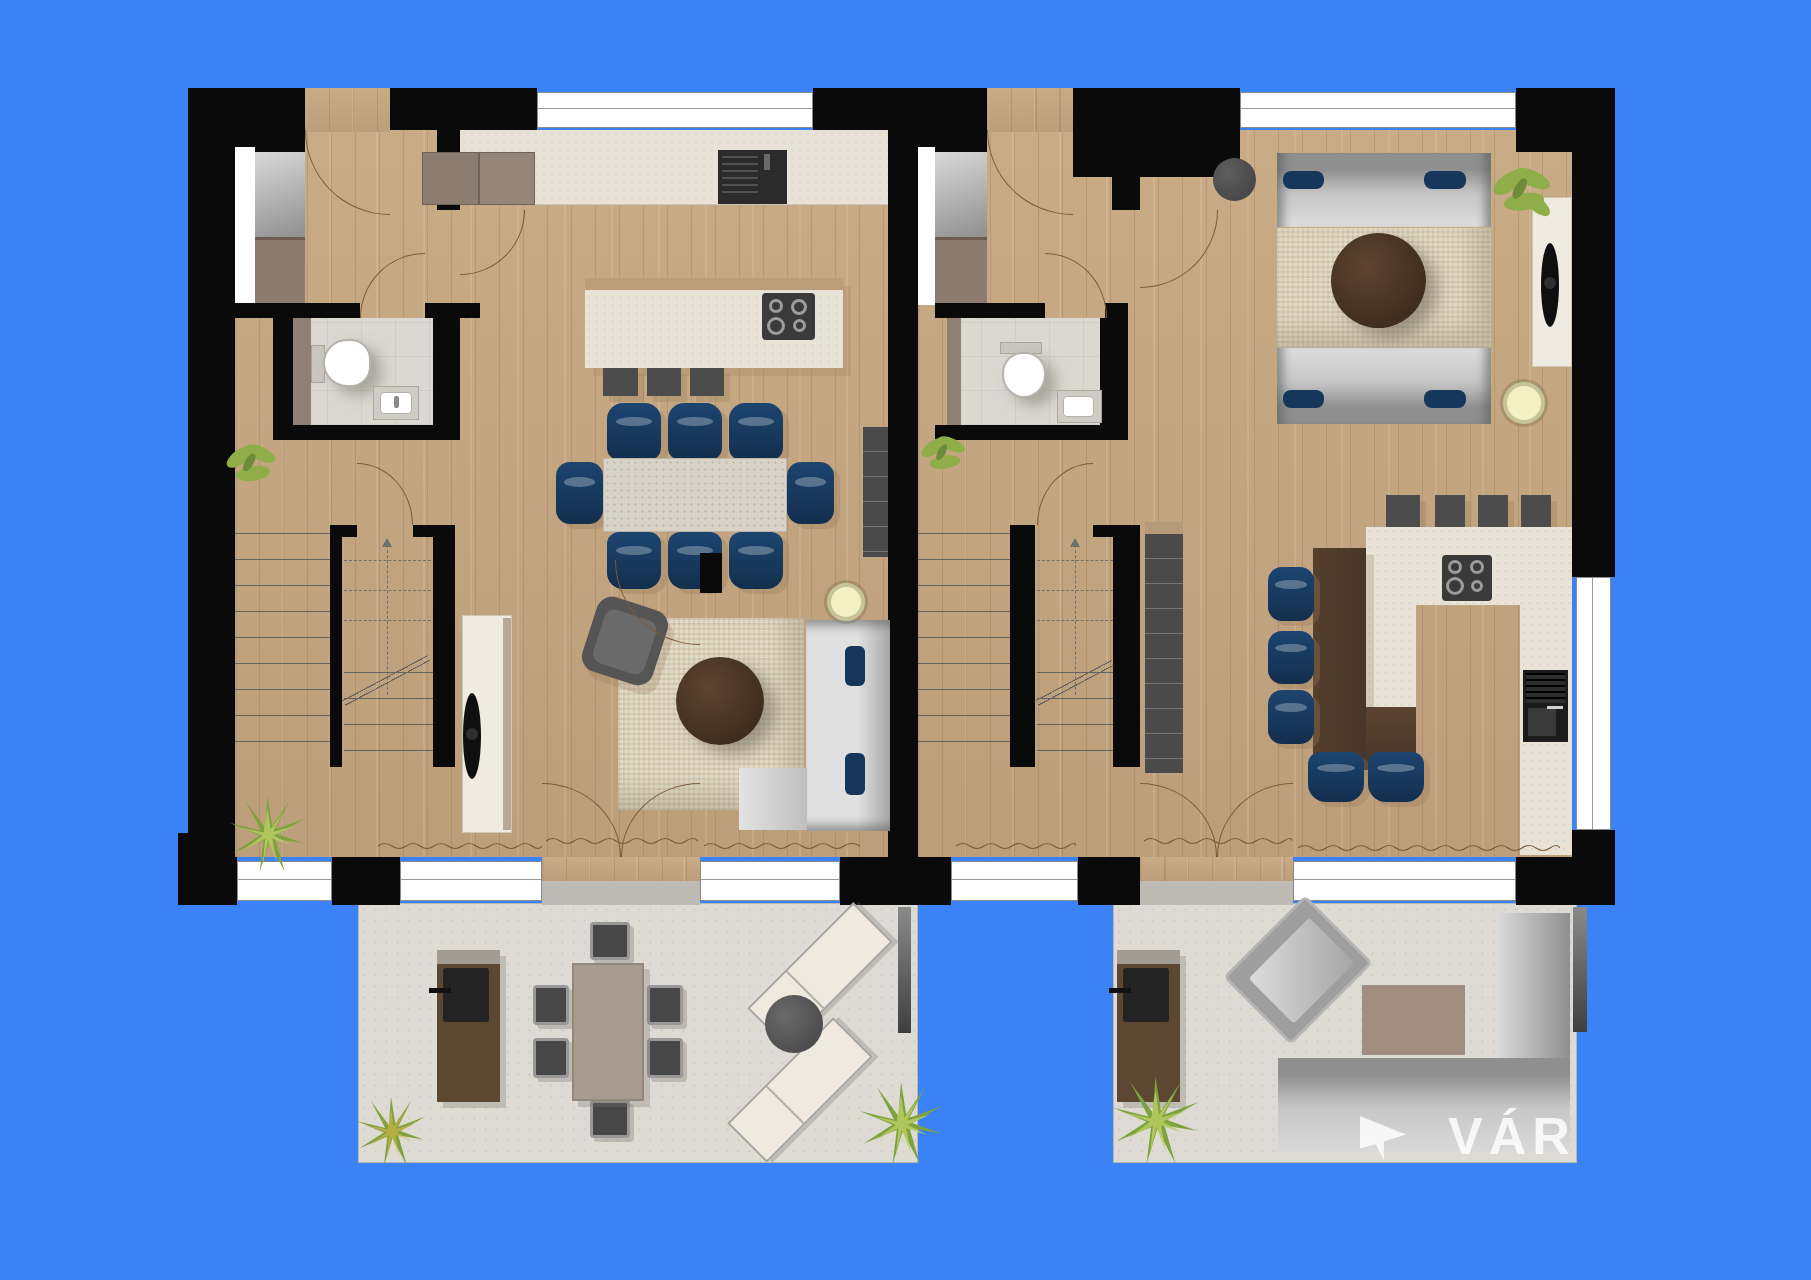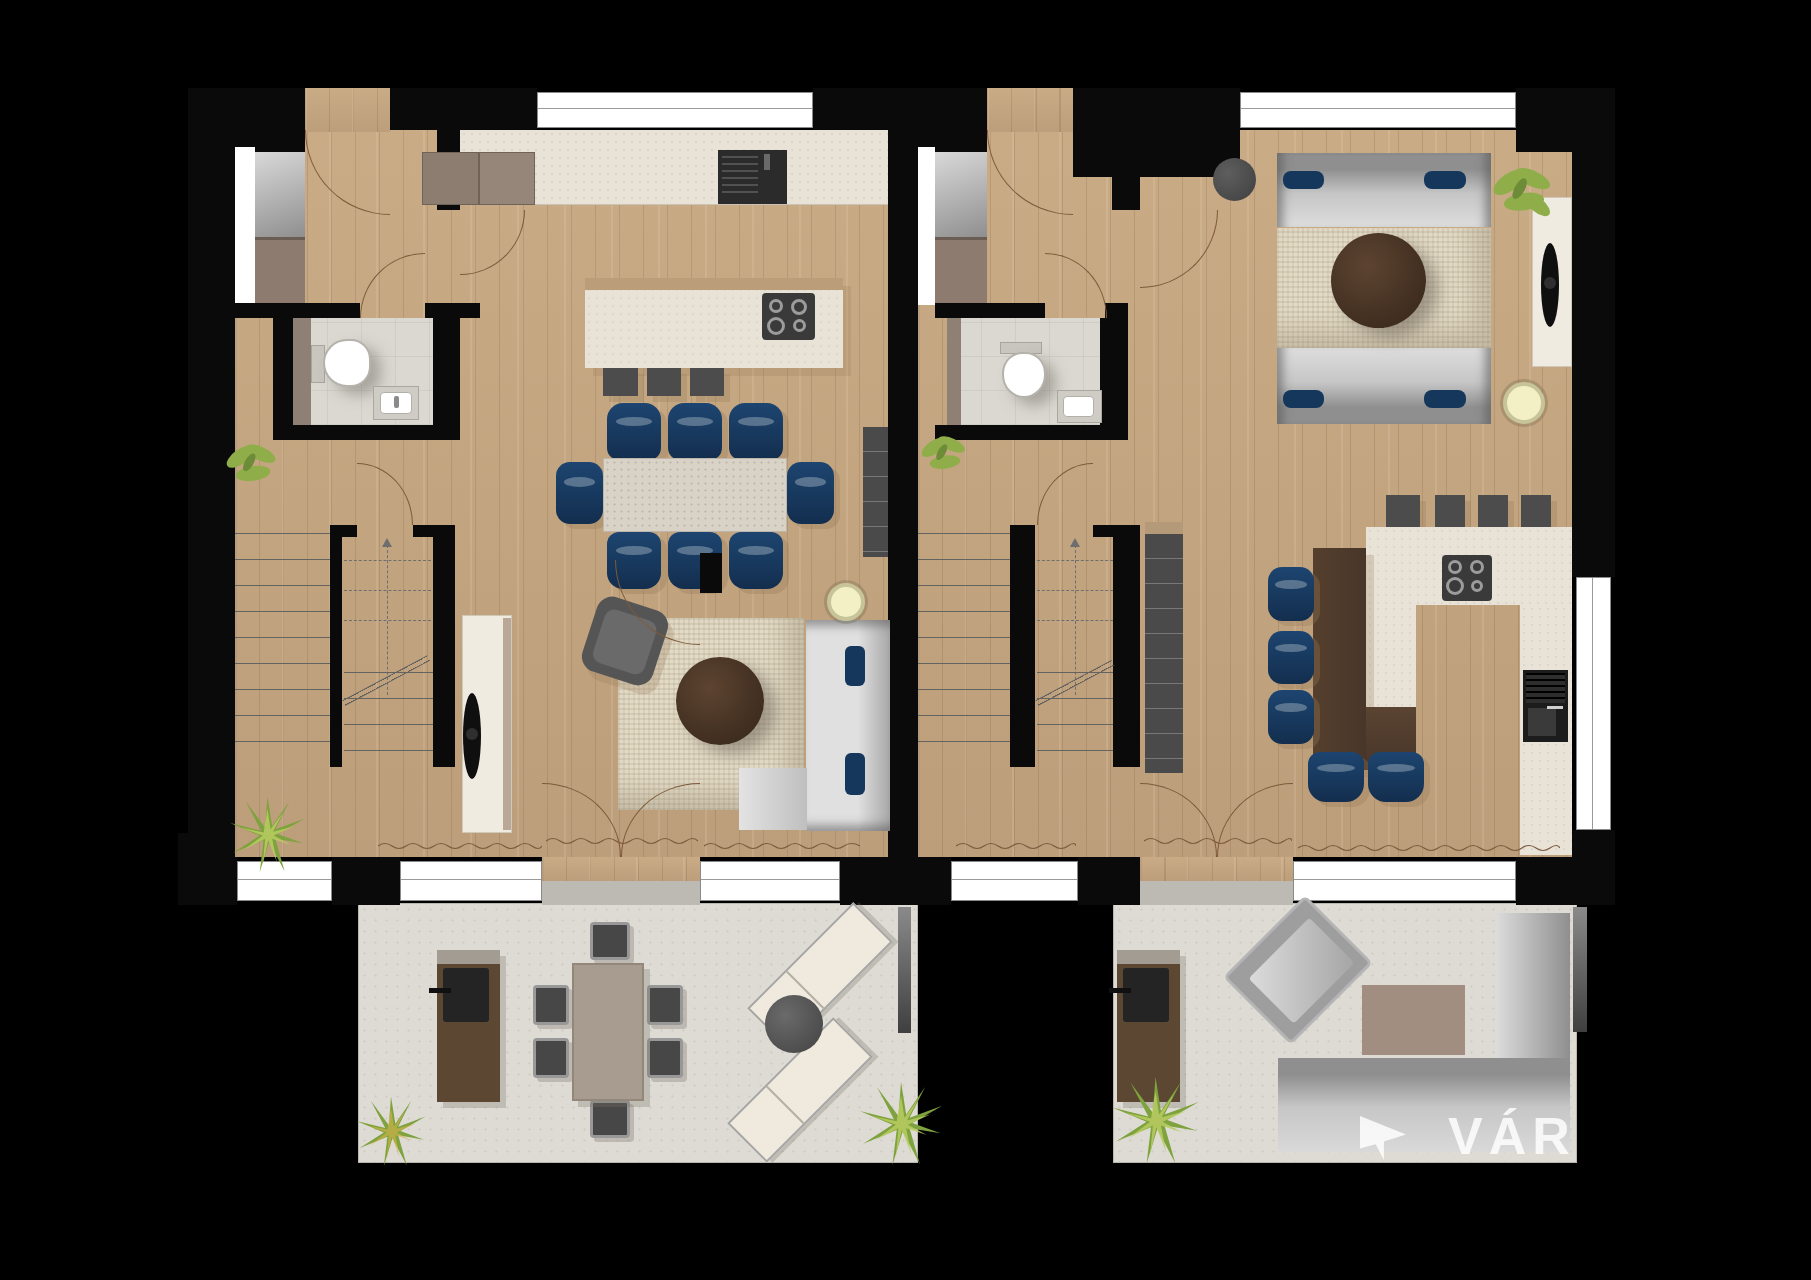--- a/index.html
+++ b/index.html
@@ -1,17 +1,17 @@
 <!DOCTYPE html>
 <html><head>
 <meta charset="utf-8">
 <style>
   * { box-sizing: border-box; margin: 0; padding: 0; }
   html,body { background:#ffffff; font-family:"Liberation Sans", sans-serif; }
-  #canvas { position:relative; width:1811px; height:1280px; background:#000000; overflow:hidden; }
+  #canvas { position:relative; width:1811px; height:1280px; background:#3b82f6; overflow:hidden; }
   .abs { position:absolute; }
   .wall { position:absolute; background:#0a0a0a; }
   .wood { background-color:#c6a883;
           background-image:
             repeating-linear-gradient(90deg, rgba(98,66,37,.16) 0 1.5px, rgba(0,0,0,0) 1.5px 24px),
             repeating-linear-gradient(90deg, rgba(255,246,230,.12) 0 2px, rgba(0,0,0,0) 2px 47px),
             linear-gradient(180deg,#c9ab86,#bd9e7a); }
   .tile { background-color:#dbd8d2;
           background-image:
             repeating-linear-gradient(0deg, rgba(0,0,0,.05) 0 1px, transparent 1px 34px),

